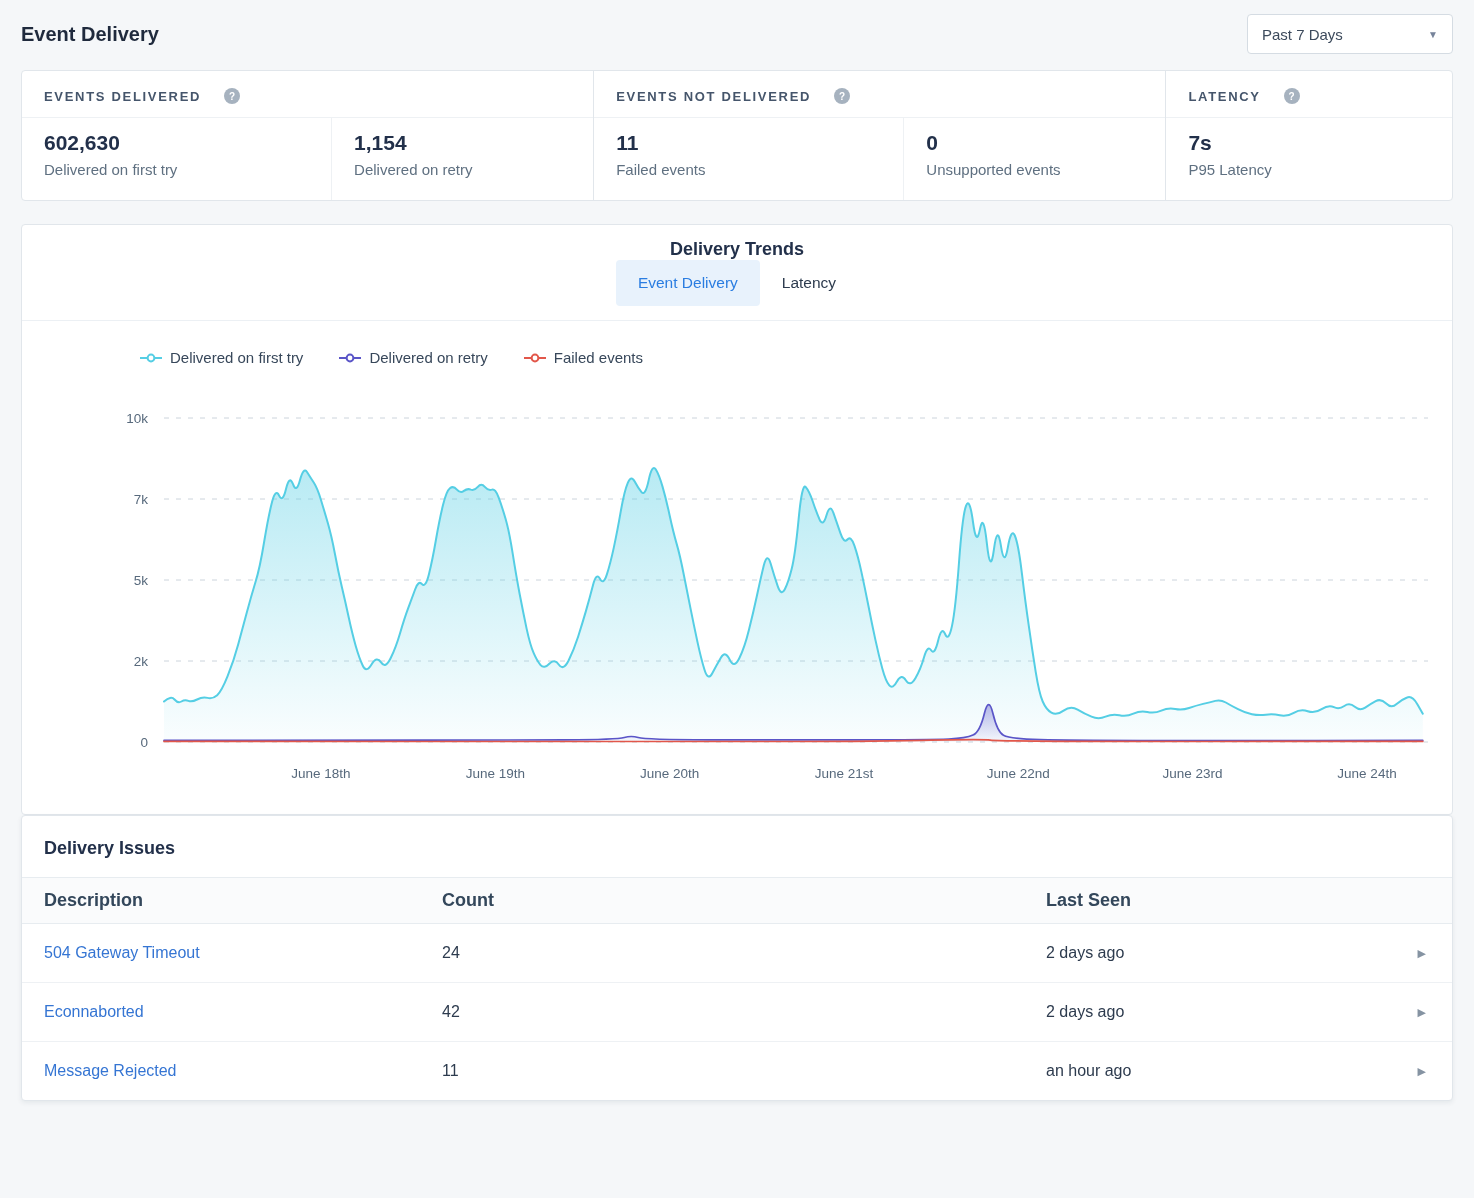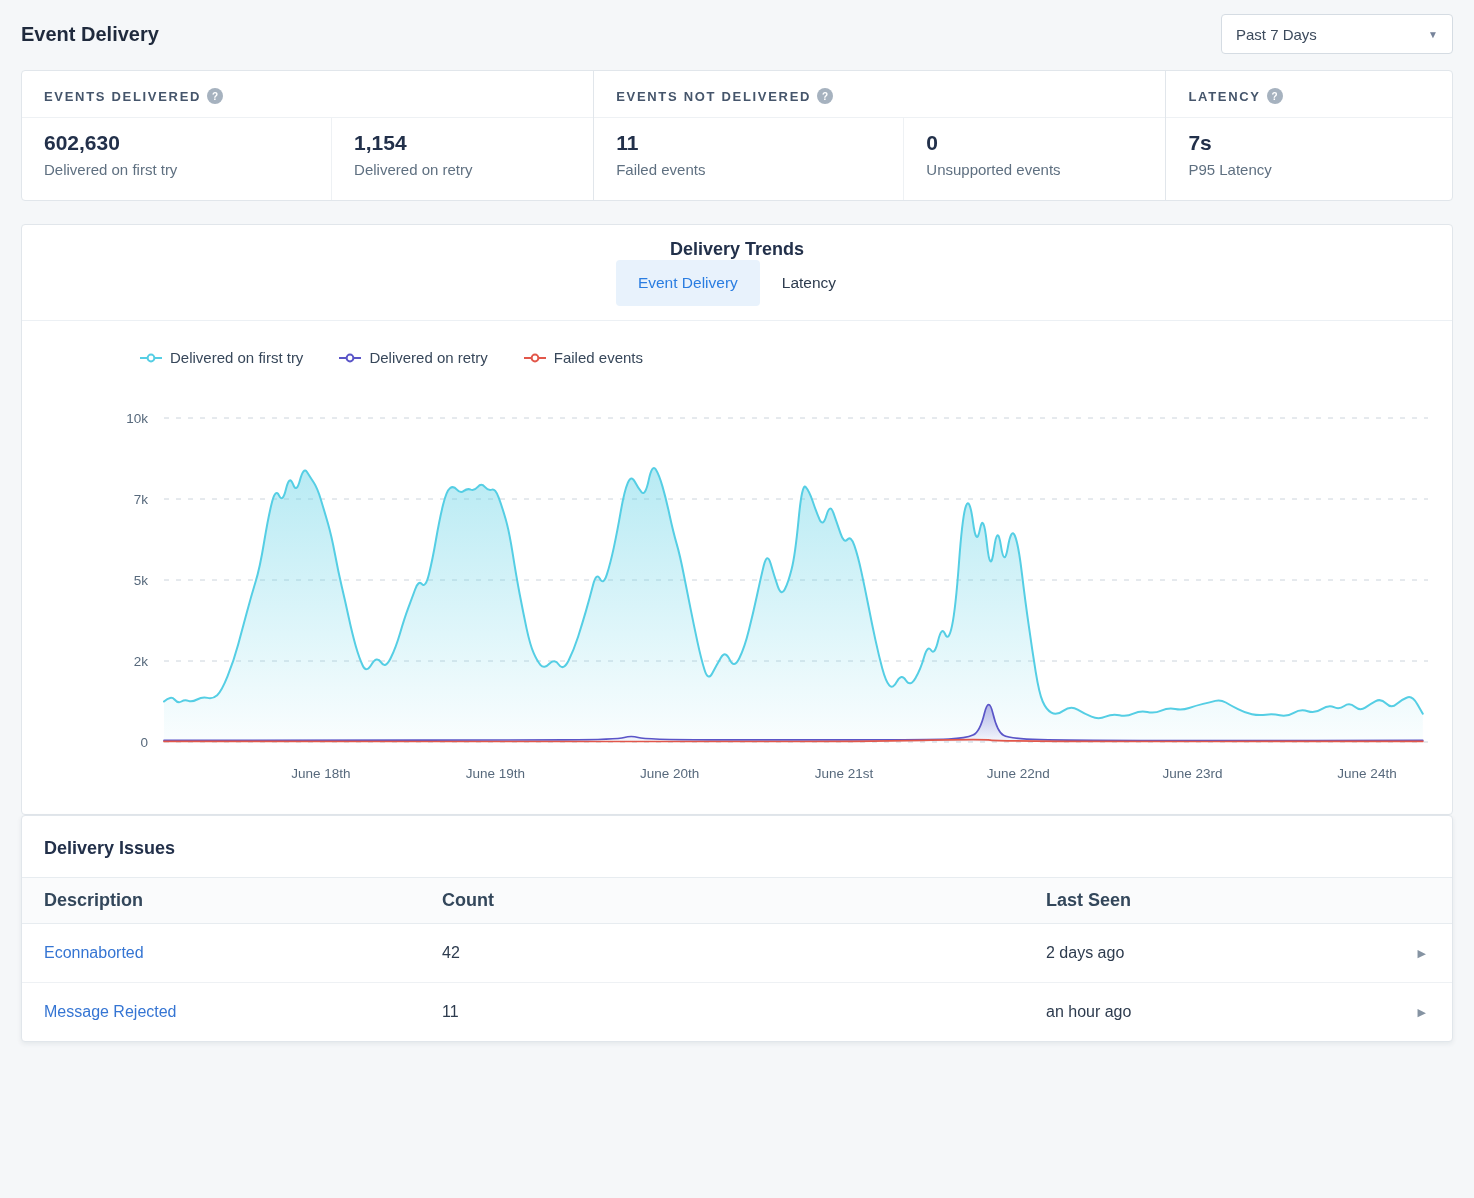--- a/index.html
+++ b/index.html
@@ -8,34 +8,34 @@
     background: #f5f7f9;
     font-family: "Liberation Sans", sans-serif;
     color: #2d3b4e;
   }
   .page { padding: 0 21px; }
 
   
   .topbar { display: flex; justify-content: space-between; align-items: center; padding: 14px 0 16px; }
   .page-title { font-size: 20px; font-weight: 700; color: #1f2a3d; }
   .range-select {
-    width: 232px; height: 40px; background: #fff; border: 1px solid #d5dce3; border-radius: 4px;
+    width: 206px; height: 40px; background: #fff; border: 1px solid #d5dce3; border-radius: 4px;
     display: flex; align-items: center; justify-content: space-between; padding: 0 14px;
     font-size: 15px; color: #3c4a5c; cursor: pointer;
   }
   .range-select .chev { font-size: 10px; color: #76839a; }
 
   
   .stats-card { background: #fff; border: 1px solid #e1e6eb; border-radius: 4px; display: flex; }
   .stat-group { display: flex; flex-direction: column; }
   .stat-group + .stat-group { border-left: 1px solid #e1e6eb; }
   .g-wide { flex: 2 2 0; }
   .g-narrow { flex: 1 1 0; }
   .stat-group-header {
-    display: flex; align-items: center; gap: 6px; padding: 17px 22px 13px;
+    display: flex; align-items: center; gap: 23px; padding: 17px 22px 13px;
     border-bottom: 1px solid #eef1f4;
   }
   .stat-group-label { font-size: 13px; font-weight: 700; letter-spacing: .13em; color: #45556b; }
   .help {
     width: 16px; height: 16px; border-radius: 50%; background: #a6b2bf; color: #fff;
     font-size: 10px; font-weight: 700; display: inline-flex; align-items: center; justify-content: center;
     cursor: pointer;
   }
   .stat-cells { display: flex; flex: 1; gap: 48px; }
   .stat-cell { flex: 1 1 0; padding: 13px 22px 22px; }
@@ -221,20 +221,26 @@
       <thead>
         <tr>
           <th class="col-desc">Description</th>
           <th>Count</th>
           <th>Last Seen</th>
           <th></th>
         </tr>
       </thead>
       <tbody>
         <tr>
+          <td class="col-desc"><a class="issue-link">504 Gateway Timeout</a></td>
+          <td>24</td>
+          <td>2 days ago</td>
+          <td class="row-chev">▶</td>
+        </tr>
+        <tr>
           <td class="col-desc"><a class="issue-link">Econnaborted</a></td>
           <td>42</td>
           <td>2 days ago</td>
           <td class="row-chev">▶</td>
         </tr>
         <tr>
           <td class="col-desc"><a class="issue-link">Message Rejected</a></td>
           <td>11</td>
           <td>an hour ago</td>
           <td class="row-chev">▶</td>

